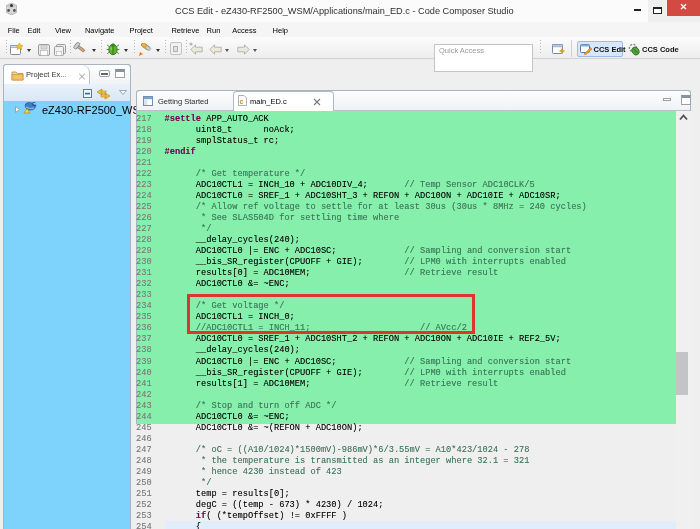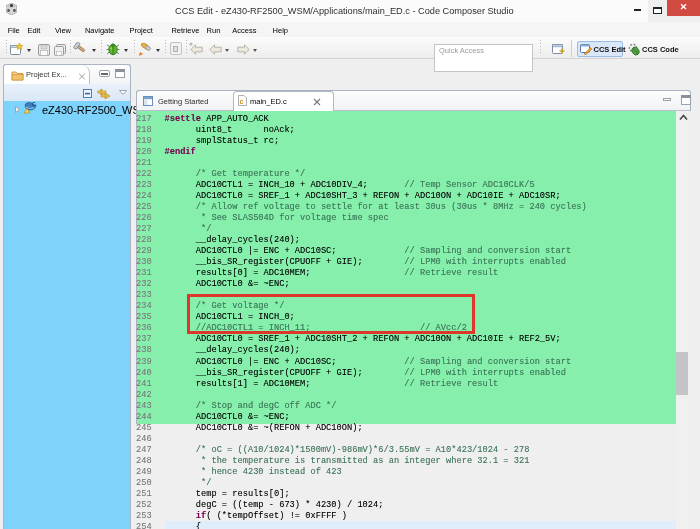--- a/index.html
+++ b/index.html
@@ -275,38 +275,38 @@
 256</pre>
   <pre class="abs" id="codepre"><b class="k">#settle</b> APP_AUTO_ACK
       uint8_t      noAck;
       smplStatus_t rc;
 <b class="k">#endif</b>
 
       <span class="c">/* Get temperature */</span>
       ADC10CTL1 = INCH_10 + ADC10DIV_4;       <span class="c">// Temp Sensor ADC10CLK/5</span>
       ADC10CTL0 = SREF_1 + ADC10SHT_3 + REFON + ADC10ON + ADC10IE + ADC10SR;
       <span class="c">/* Allow ref voltage to settle for at least 30us (30us * 8MHz = 240 cycles)</span>
-       <span class="c">* See SLAS504D for voltage time spec</span>
+       <span class="c">* See SLAS504D for settling time where</span>
        <span class="c">*/</span>
       __delay_cycles(240);
       ADC10CTL0 |= ENC + ADC10SC;             <span class="c">// Sampling and conversion start</span>
       __bis_SR_register(CPUOFF + GIE);        <span class="c">// LPM0 with interrupts enabled</span>
       results[0] = ADC10MEM;                  <span class="c">// Retrieve result</span>
       ADC10CTL0 &amp;= ~ENC;
 
       <span class="c">/* Get voltage */</span>
       ADC10CTL1 = INCH_0;
       <span class="c">//ADC10CTL1 = INCH_11;</span>                     <span class="c">// AVcc/2</span>
       ADC10CTL0 = SREF_1 + ADC10SHT_2 + REFON + ADC10ON + ADC10IE + REF2_5V;
       __delay_cycles(240);
       ADC10CTL0 |= ENC + ADC10SC;             <span class="c">// Sampling and conversion start</span>
       __bis_SR_register(CPUOFF + GIE);        <span class="c">// LPM0 with interrupts enabled</span>
       results[1] = ADC10MEM;                  <span class="c">// Retrieve result</span>
 
-      <span class="c">/* Stop and degC off ADC */</span>
+      <span class="c">/* Stop and turn off ADC */</span>
       ADC10CTL0 &amp;= ~ENC;
       ADC10CTL0 &amp;= ~(REFON + ADC10ON);
 
       <span class="c">/* oC = ((A10/1024)*1500mV)-986mV)*6/3.55mV = A10*423/1024 - 278</span>
        <span class="c">* the temperature is transmitted as an integer where 32.1 = 321</span>
        <span class="c">* hence 4230 instead of 423</span>
        <span class="c">*/</span>
       temp = results[0];
       degC = ((temp - 673) * 4230) / 1024;
       <b class="k">if</b>( (*tempOffset) != 0xFFFF )

